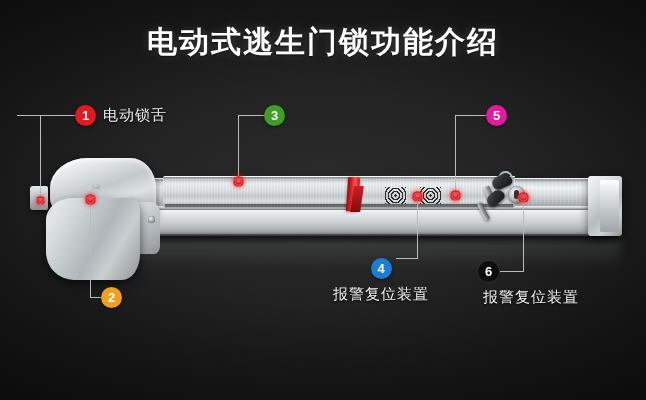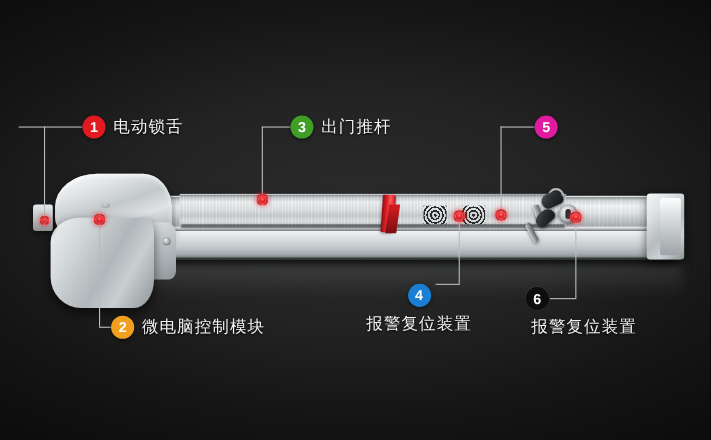--- a/index.html
+++ b/index.html
@@ -343,20 +343,21 @@
   .dot.plain {
     background: radial-gradient(circle at 50% 40%, #ff6a63 0%, #e01a20 50%, #8d0d11 100%);
     width: 9px; height: 9px;
   }
 </style>
 </head>
 <body>
 
 <div id="stage">
 
+  <div id="title">电动式逃生门锁功能介绍</div>
 
   <div id="device">
 
     <div class="reflection"></div>
 
     <div class="rail-outer"></div>
     <div class="rail-plate"></div>
     <div class="rail-seam"></div>
     <div class="rail-skirt"></div>
 
@@ -412,30 +413,28 @@
   <div class="lead v" style="left:523px; top:199px; height:72px;"></div>
   <div class="dot" style="left:518px; top:192px;"></div>
 
   <div class="callout" style="left:75px; top:105px;">
     <div class="badge" style="background:#e01a20;">1</div>
     <div class="label-text">电动锁舌</div>
   </div>
 
   <div class="callout" style="left:264px; top:105px;">
     <div class="badge" style="background:#3f9e26;">3</div>
-    <div class="label-text">出门推杆</div>
   </div>
 
   <div class="callout" style="left:486px; top:105px;">
     <div class="badge" style="background:#e01ba0;">5</div>
   </div>
 
   <div class="callout" style="left:101px; top:287px;">
     <div class="badge" style="background:#f0a01e;">2</div>
-    <div class="label-text">微电脑控制模块</div>
   </div>
 
   <div style="position:absolute; left:316px; top:258px; width:130px;">
     <div class="badge" style="background:#1a7fd4; margin:0 auto 6px auto;">4</div>
     <div class="label-text" style="text-align:center; display:block;">报警复位装置</div>
   </div>
 
   <div style="position:absolute; left:464px; top:261px; width:115px;">
     <div class="badge" style="background:#0d0d0d; color:#fff; margin:0 0 6px 14px; box-shadow:0 0 0 1px rgba(255,255,255,0.05);">6</div>
     <div class="label-text" style="text-align:right; display:block;">报警复位装置</div>

